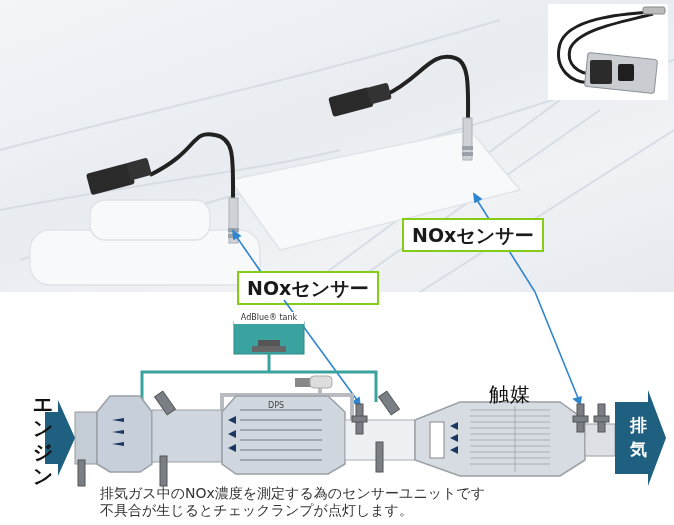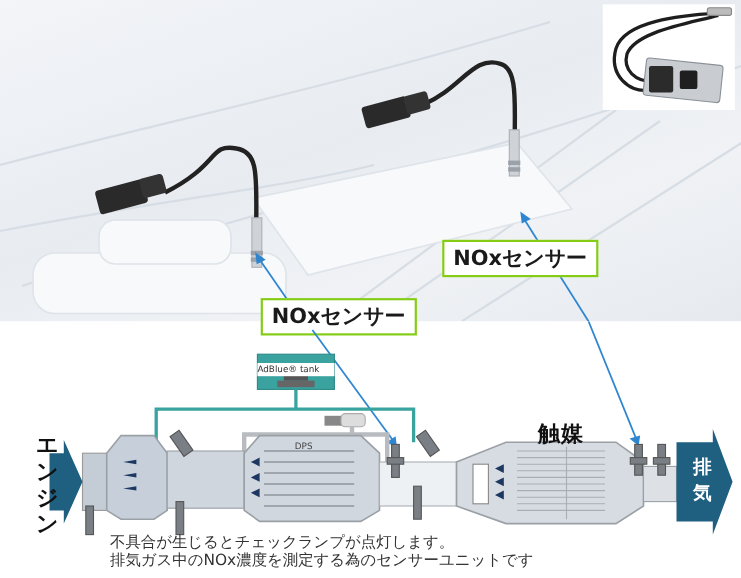--- a/index.html
+++ b/index.html
@@ -3,23 +3,23 @@
 <meta charset="utf-8">
 <style>
   html,body{margin:0;padding:0;}
   body{width:674px;height:525px;position:relative;overflow:hidden;background:#ffffff;font-family:"DejaVu Sans",sans-serif;}
   .photo{position:absolute;left:0;top:0;width:674px;height:292px;background:linear-gradient(160deg,#f3f5f8 0%,#e8ecf1 45%,#f0f2f5 70%,#e6eaef 100%);overflow:hidden;}
   .photo svg{position:absolute;left:0;top:0;}
   .inset{position:absolute;left:548px;top:4px;width:120px;height:96px;background:#ffffff;}
   .label-box{position:absolute;background:#fff;border:2px solid #84cc16;font-family:"DejaVu Sans",sans-serif;font-weight:bold;font-size:19px;color:#1a1a1a;padding:2px 8px;white-space:nowrap;line-height:26px;}
   .diagram{position:absolute;left:0;top:292px;width:674px;height:233px;}
   .side-label{position:absolute;font-family:"DejaVu Sans",sans-serif;font-weight:bold;font-size:20px;color:#111;line-height:24px;width:22px;text-align:center;margin-left:12px;}
-  .catalyst-label{position:absolute;left:489px;top:381px;font-weight:bold;font-size:20px;color:#111;letter-spacing:1px;}
+  .catalyst-label{position:absolute;left:489px;top:381px;font-weight:normal;font-size:20px;color:#111;letter-spacing:1px;}
   .exhaust-text{position:absolute;left:623px;top:413px;width:24px;color:#fff;font-weight:bold;font-size:17px;line-height:24px;text-align:center;}
-  .tank-label{position:absolute;left:234px;top:330px;width:70px;height:12px;font-size:8px;color:#333;line-height:12px;background:#fff;}
+  .tank-label{position:absolute;left:234px;top:312px;width:70px;height:12px;font-size:8px;color:#333;text-align:center;line-height:12px;background:#fff;}
   .dps-label{position:absolute;left:268px;top:401px;font-size:8px;color:#444;}
   .caption{position:absolute;left:100px;top:485px;font-size:14px;color:#333;line-height:17px;}
 </style>
 </head>
 <body>
 
 <div class="photo">
   <svg width="674" height="292">
 
     <g stroke="#d7dde4" stroke-width="2" fill="none">
@@ -178,15 +178,15 @@
 <div class="side-label" style="left:20px;top:392px;">
   <span style="display:block;word-break:break-all;width:22px;">エンジン</span>
 </div>
 
 <div class="catalyst-label">触媒</div>
 <div class="exhaust-text">
   <span style="display:block;word-break:break-all;width:24px;text-align:right;">排気</span>
 </div>
 
 <div class="caption">
+  <div>排気ガス中のNOx濃度を測定する為のセンサーユニットです</div>
   <div>不具合が生じるとチェックランプが点灯します。</div>
-  <div>排気ガス中のNOx濃度を測定する為のセンサーユニットです</div>
 </div>
 
 </body></html>

